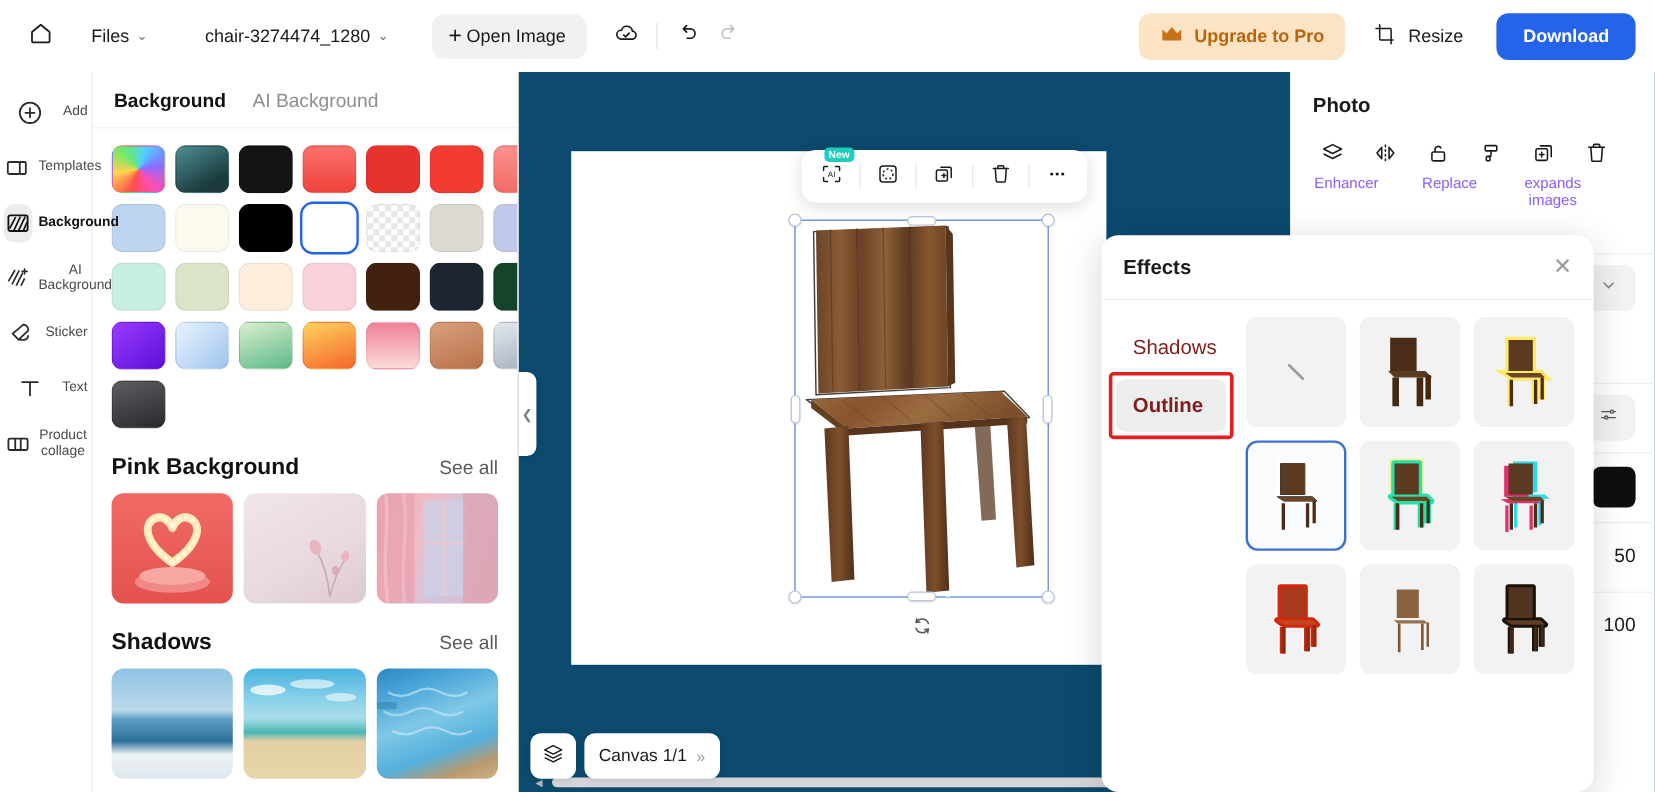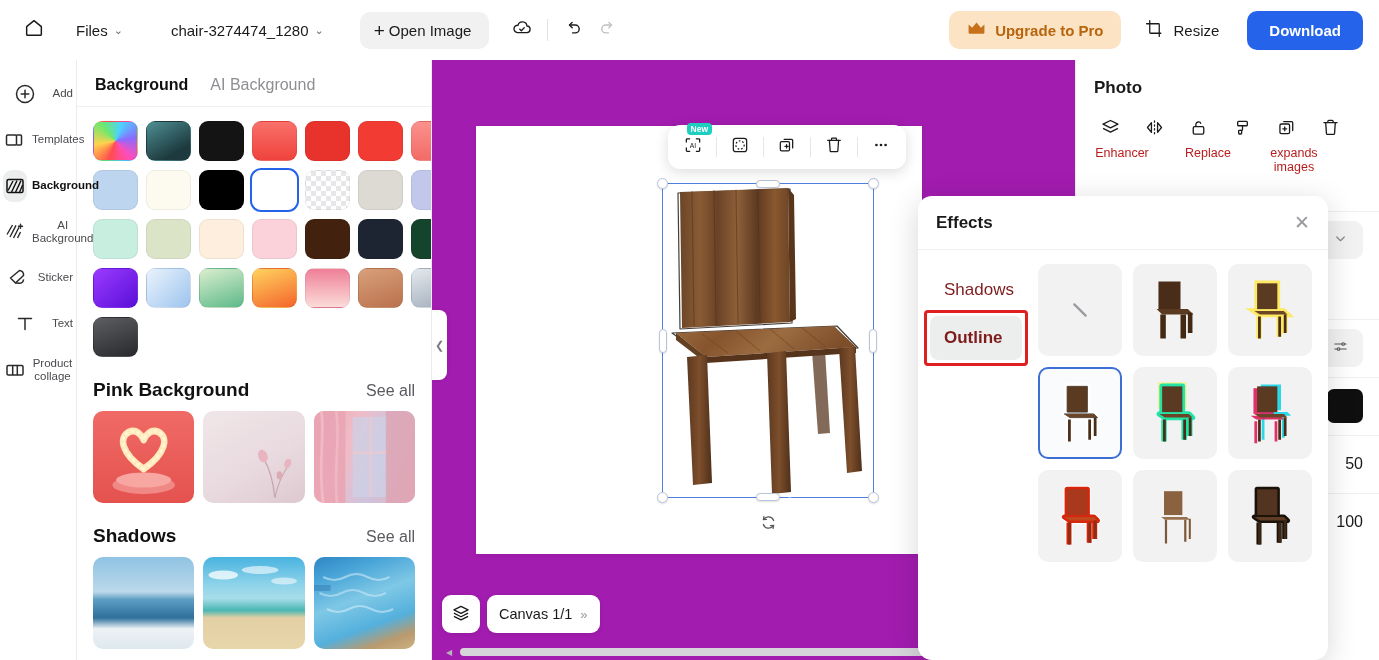--- a/index.html
+++ b/index.html
@@ -114,21 +114,21 @@
     margin: 22px 0 10px;
   }
   .sec-title { font-size: 19px; font-weight: 700; color: #111; }
   .see-all { font-size: 16px; color: #5a5a60; cursor: pointer; }
   .thumb-row { display: grid; grid-template-columns: repeat(3, 1fr); gap: 9px; }
   .thumb { height: 92px; border-radius: 10px; cursor: pointer; overflow: hidden; position: relative; }
 
   
   .canvasarea {
     position: absolute; left: 432px; top: 60px; width: 947px; height: 600px;
-    background: #a21caf; z-index: 10; overflow: hidden;
+    background: #0c4a6e; z-index: 10; overflow: hidden;
   }
   .artboard {
     position: absolute; left: 44px; top: 66px; width: 446px; height: 428px;
     background: #fff; box-shadow: 0 1px 4px rgba(0,0,0,0.07);
   }
   .float-toolbar {
     position: absolute; left: 236px; top: 65px;
     background: #fff; border-radius: 12px; box-shadow: 0 3px 14px rgba(0,0,0,0.14);
     display: flex; align-items: center; padding: 5px 6px; gap: 2px; z-index: 22;
   }
@@ -155,21 +155,21 @@
   .hnd.tc { left: 50%; margin-left: -12px; top: -4px; width: 24px; height: 8px; border-radius: 5px; }
   .hnd.bc { left: 50%; margin-left: -12px; bottom: -4px; width: 24px; height: 8px; border-radius: 5px; }
   .hnd.lc { top: 50%; margin-top: -12px; left: -4px; width: 8px; height: 24px; border-radius: 5px; }
   .hnd.rc { top: 50%; margin-top: -12px; right: -4px; width: 8px; height: 24px; border-radius: 5px; }
   .rot-handle {
     position: absolute; left: 50%; margin-left: -11px; bottom: -38px;
     width: 22px; height: 22px; display: flex; align-items: center; justify-content: center;
     cursor: pointer;
   }
   .bottombar {
-    position: absolute; left: 10px; bottom: 25px; width: 927px; height: 42px;
+    position: absolute; left: 10px; bottom: 9px; width: 927px; height: 42px;
     display: flex; align-items: center; z-index: 20; pointer-events: none; justify-content: flex-end;
   }
   .bb-left { display: flex; align-items: center; gap: 7px; pointer-events: auto; }
   .bb-chip {
     background: #fff; border-radius: 9px; box-shadow: 0 1px 5px rgba(0,0,0,0.10);
     height: 38px; display: flex; align-items: center; padding: 0 12px; cursor: pointer;
     font-size: 14.5px; gap: 8px;
   }
   .bb-sq { width: 38px; justify-content: center; padding: 0; }
   .zoomchip {
@@ -199,21 +199,21 @@
     position: absolute; right: 0; top: 60px; width: 304px; height: 600px;
     background: #fff; border-left: 1px solid #ececee; z-index: 26; overflow: hidden;
   }
   .rp-title { font-size: 17px; font-weight: 700; padding: 18px 18px 0; }
   .rp-icons { display: flex; gap: 4px; padding: 12px 14px 0; }
   .rp-ico {
     width: 40px; height: 34px; display: flex; align-items: center; justify-content: center;
     border-radius: 8px; cursor: pointer;
   }
   .rp-sublabels {
-    display: flex; padding: 2px 8px 0; font-size: 12.5px; color: #b91c1c;
+    display: flex; padding: 2px 8px 0; font-size: 12.5px; color: #8b5cf6;
     justify-content: flex-start; gap: 10px;
   }
   .rp-sublabels span { width: 76px; text-align: center; line-height: 1.15; }
   .rp-row {
     border-top: 1px solid #efeff1; display: flex; align-items: center;
     padding: 0 16px; height: 58px; justify-content: flex-end; gap: 12px;
   }
   .rp-pill {
     width: 46px; height: 38px; background: #f2f2f3; border-radius: 9px;
     display: flex; align-items: center; justify-content: center; cursor: pointer;

